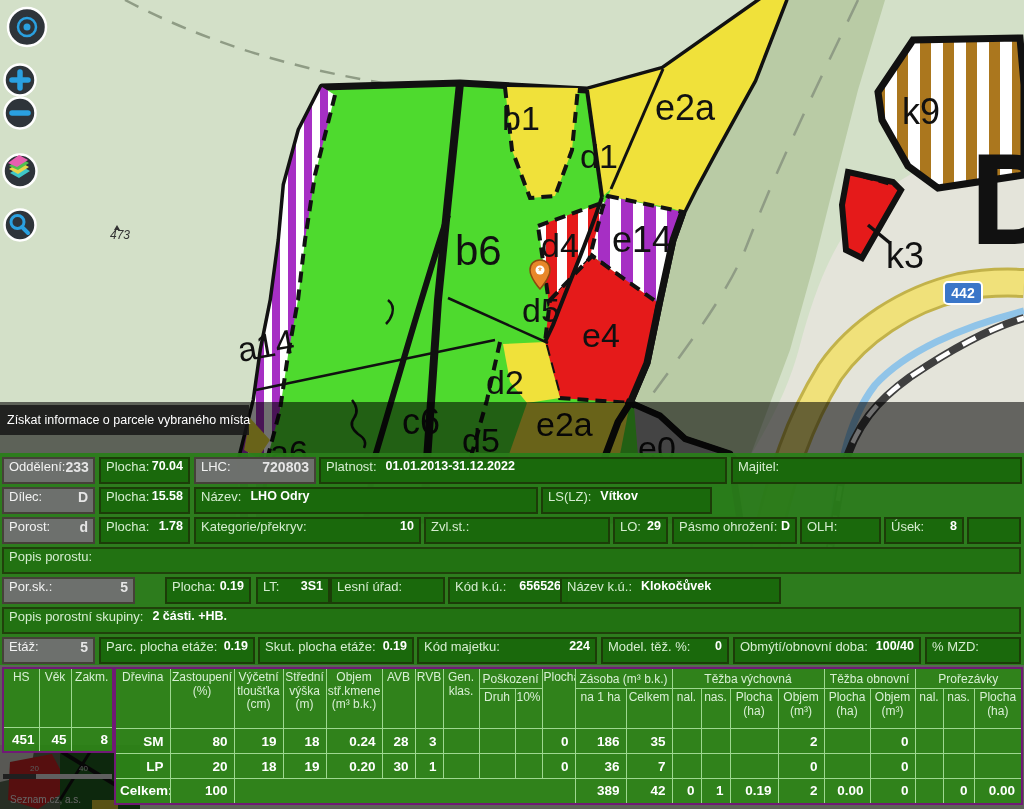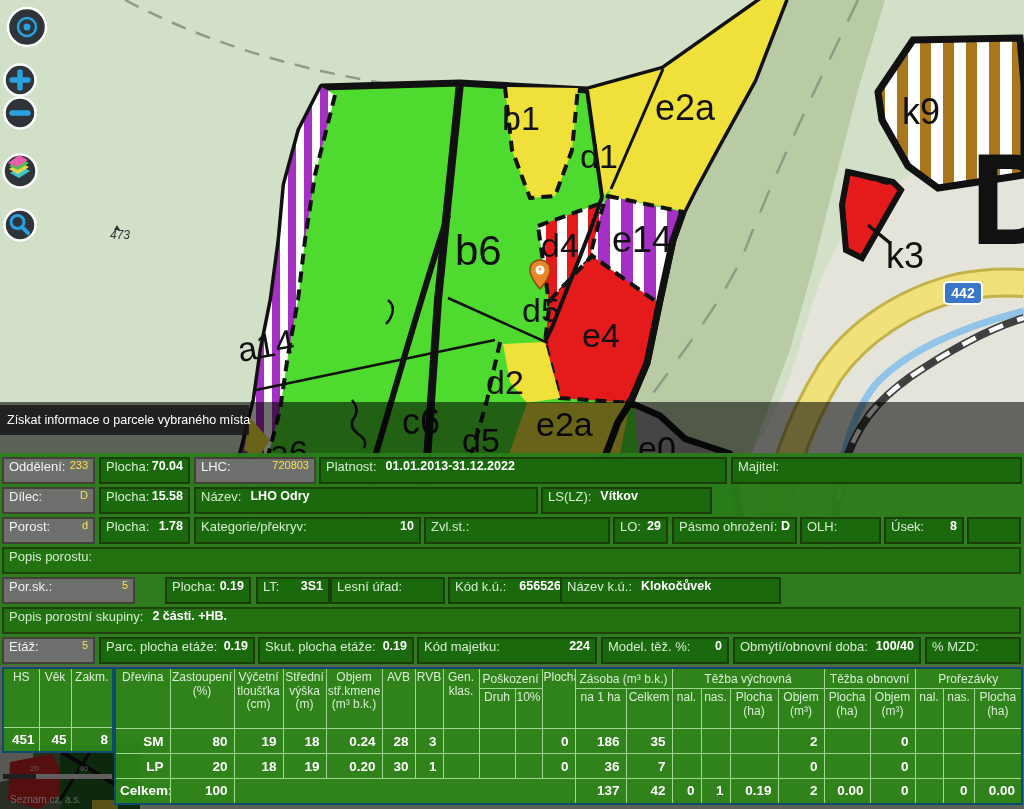--- a/index.html
+++ b/index.html
@@ -3,23 +3,23 @@
 <style>
 html,body{margin:0;padding:0}
 body{width:1024px;height:809px;position:relative;overflow:hidden;font-family:"Liberation Sans",sans-serif;background:#d3e0c8}
 #map{position:absolute;left:0;top:0}
 #ovl{position:absolute;left:0;top:402px;width:1024px;height:407px;background:rgba(0,0,0,.56)}
 #tip{position:absolute;left:0;top:405px;width:249px;height:30px;background:rgba(22,22,22,.84);color:#fff;font-size:12.5px;line-height:30px;padding-left:7px;box-sizing:border-box;white-space:nowrap}
 #rows{position:absolute;left:0;top:453px;width:1024px;height:212px;background:rgba(42,125,26,.95)}
 .bx,.gx{position:absolute;height:27px;box-sizing:border-box;border:2px solid rgba(30,16,4,.5);display:flex;padding:0 5px;font-size:13px;color:#d5ecd0;background:rgba(25,104,12,.95);white-space:nowrap}
 .gx{background:rgba(112,112,112,.97);color:#f2f2f2}
 .vr{margin-left:auto;font-weight:bold;color:#fff;font-size:12.5px}
-.vy{margin-left:auto;font-weight:normal;color:#fde047;font-size:11px}
+.vy{margin-left:auto;font-weight:bold;color:#e5e5e5;font-size:14px}
 .vi{margin-left:9px;font-weight:bold;color:#fff;font-size:12.5px}
-table{position:absolute;border-collapse:collapse;table-layout:fixed;background:rgba(45,132,24,.95);border:2px solid #0c4a6e;color:#d8efd4;font-size:12px}
+table{position:absolute;border-collapse:collapse;table-layout:fixed;background:rgba(45,132,24,.95);border:2px solid #701a75;color:#d8efd4;font-size:12px}
 td{border:1px solid #9ed890;overflow:hidden;padding:0 5px;white-space:nowrap}
 td.h{text-align:center;vertical-align:top;padding:2px 1px 0 1px;line-height:13.5px}
 td.g{text-align:center;vertical-align:middle;padding:0 1px;height:19px}
 td.n{text-align:right;color:#fff;font-weight:bold;font-size:13.5px;padding-right:6px}
 td.l{text-align:left;color:#fff;font-weight:bold;font-size:13.5px;padding-left:4px}
 tr.dr{height:25px}
 </style></head>
 <body>
 <svg id="map" width="1024" height="809" viewBox="0 0 1024 809">
 <defs>
@@ -423,21 +423,21 @@
         <td></td>
         <td class="n">0</td>
         <td></td>
         <td></td>
         <td></td>
       </tr>
 <tr class="dr">
         <td class="l">Celkem:</td>
         <td class="n">100</td>
         <td colspan="9"></td>
-        <td class="n">137</td>
+        <td class="n">389</td>
         <td class="n">42</td>
         <td class="n">0</td>
         <td class="n">1</td>
         <td class="n">0.19</td>
         <td class="n">2</td>
         <td class="n">0.00</td>
         <td class="n">0</td>
         <td></td>
         <td class="n">0</td>
         <td class="n">0.00</td>

